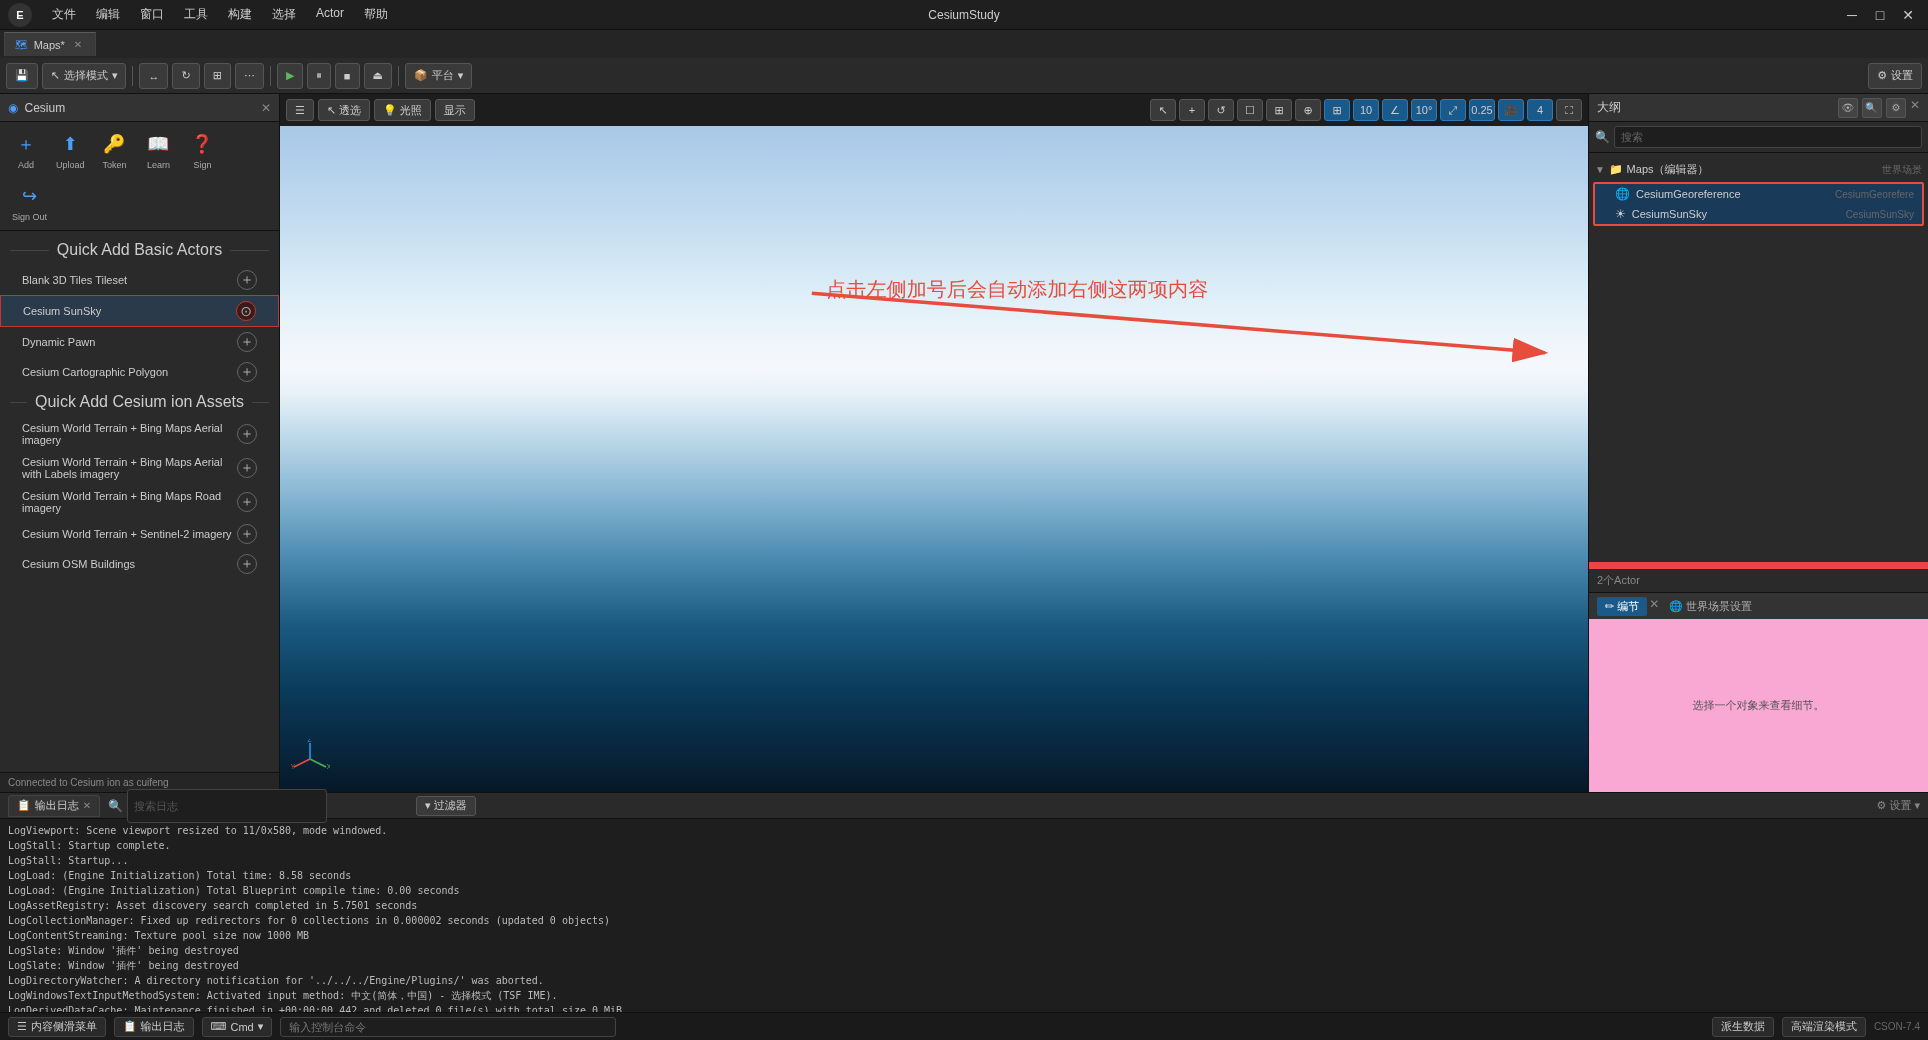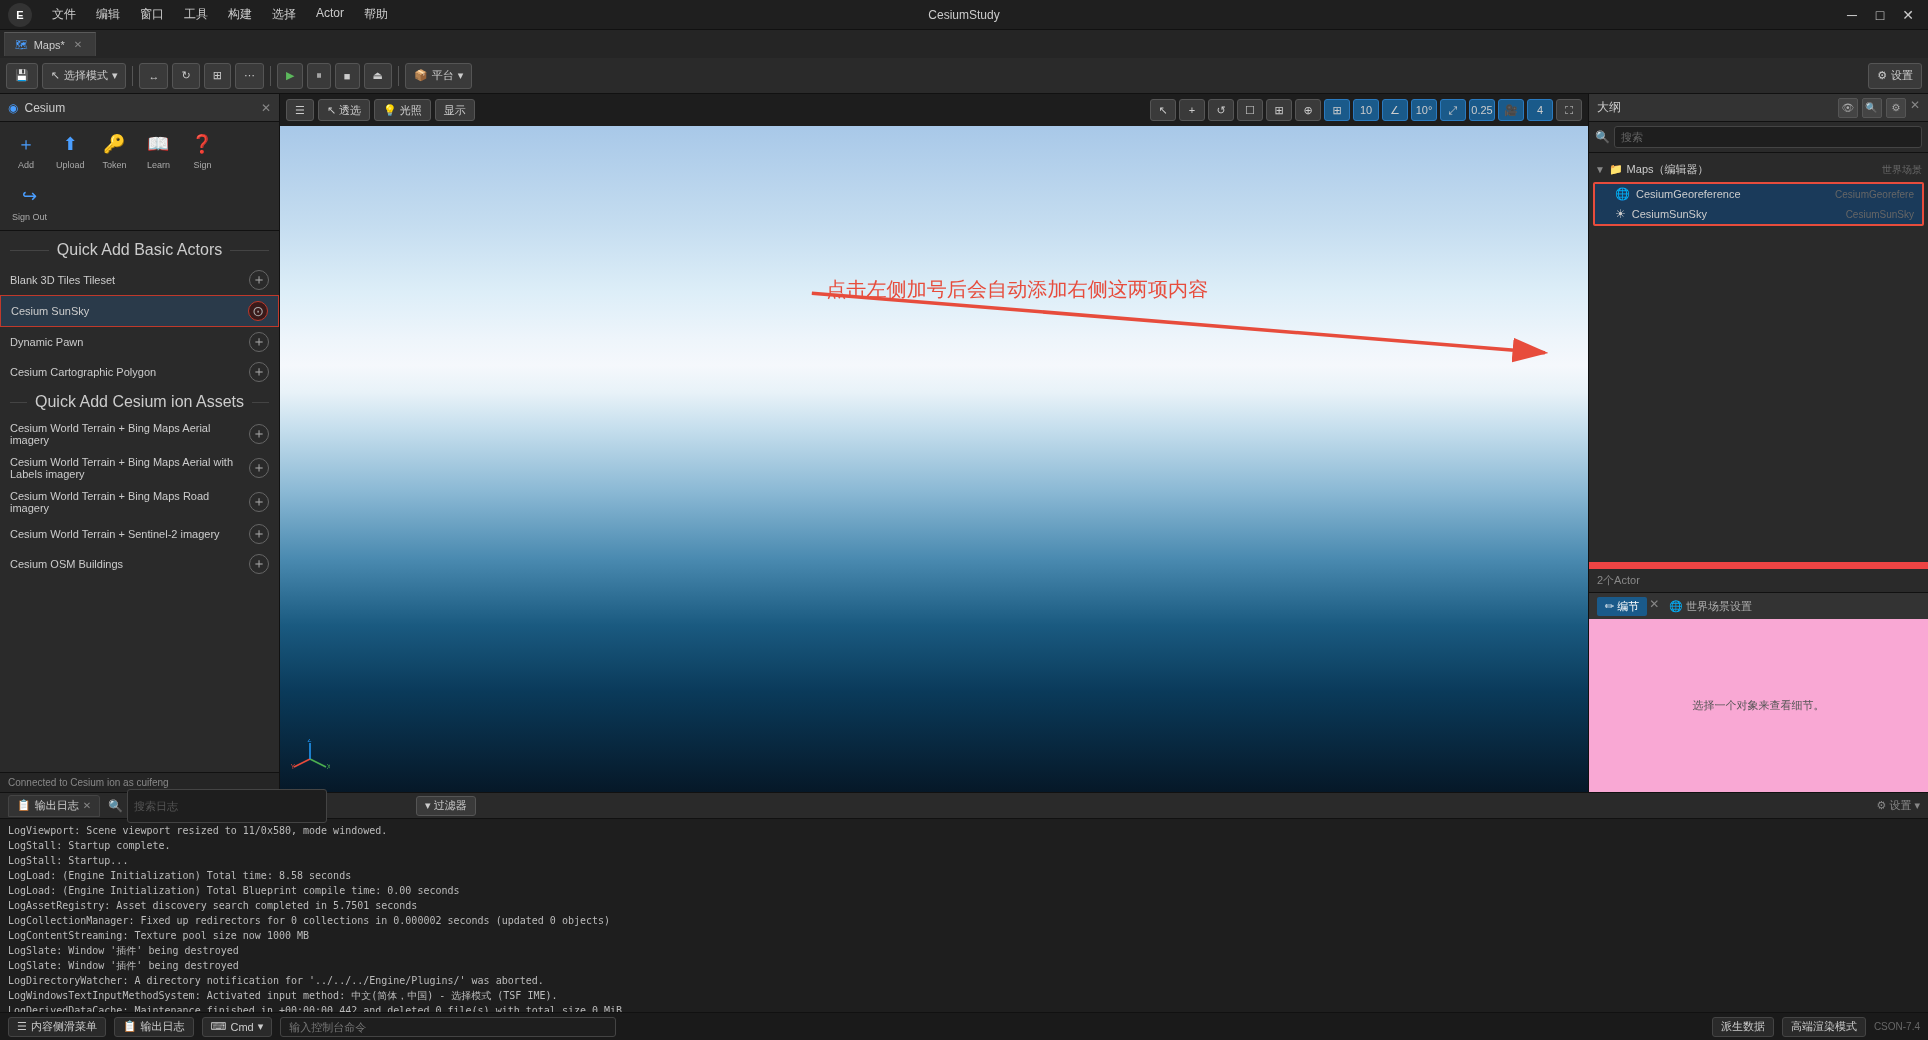--- a/index.html
+++ b/index.html
@@ -225,21 +225,21 @@
       content: '';
       flex: 1;
       height: 1px;
       background: #444;
     }
 
     .cesium-item {
       display: flex;
       align-items: center;
       justify-content: space-between;
-      padding: 5px 10px;
+      padding: 5px 22px;
       cursor: pointer;
     }
     .cesium-item.highlighted {
       background: #2a3a4a;
       border: 1px solid #c0392b;
     }
     .cesium-item-label {
       color: #ccc;
       font-size: 11px;
     }

